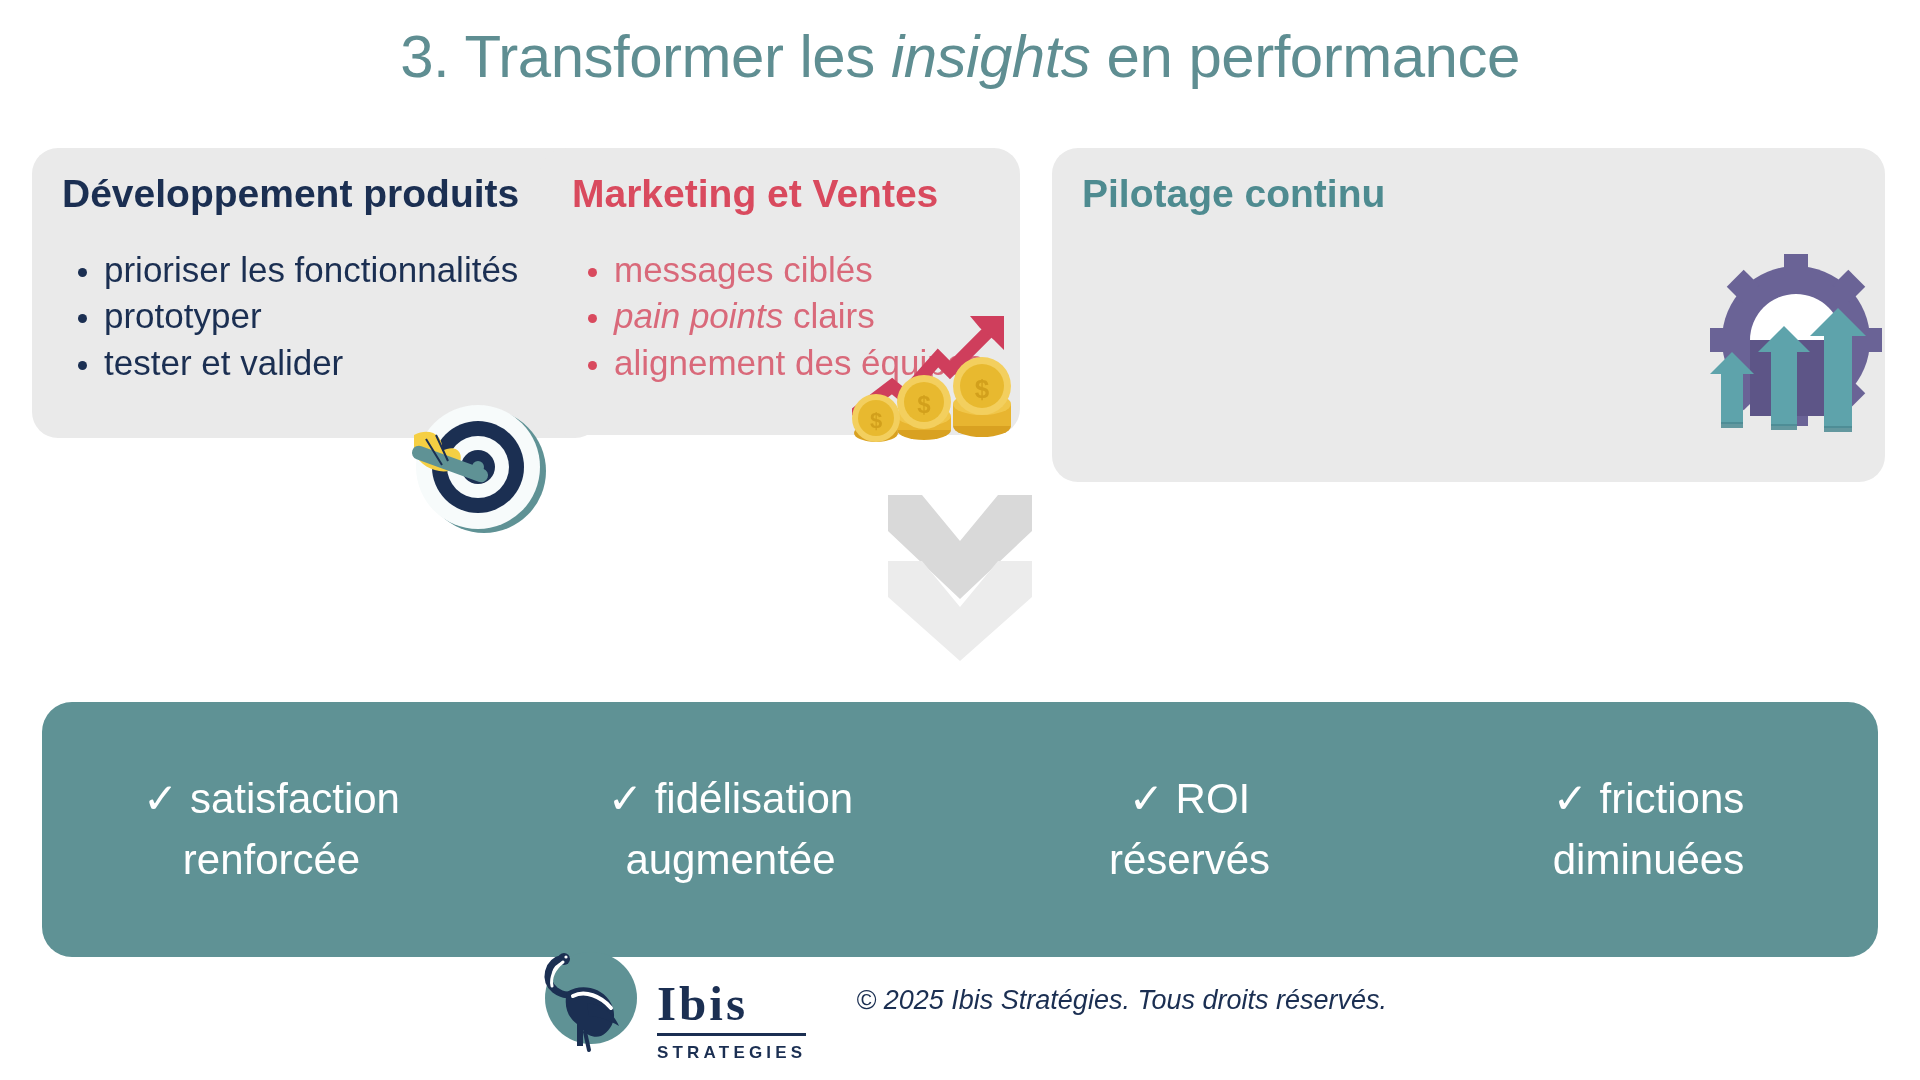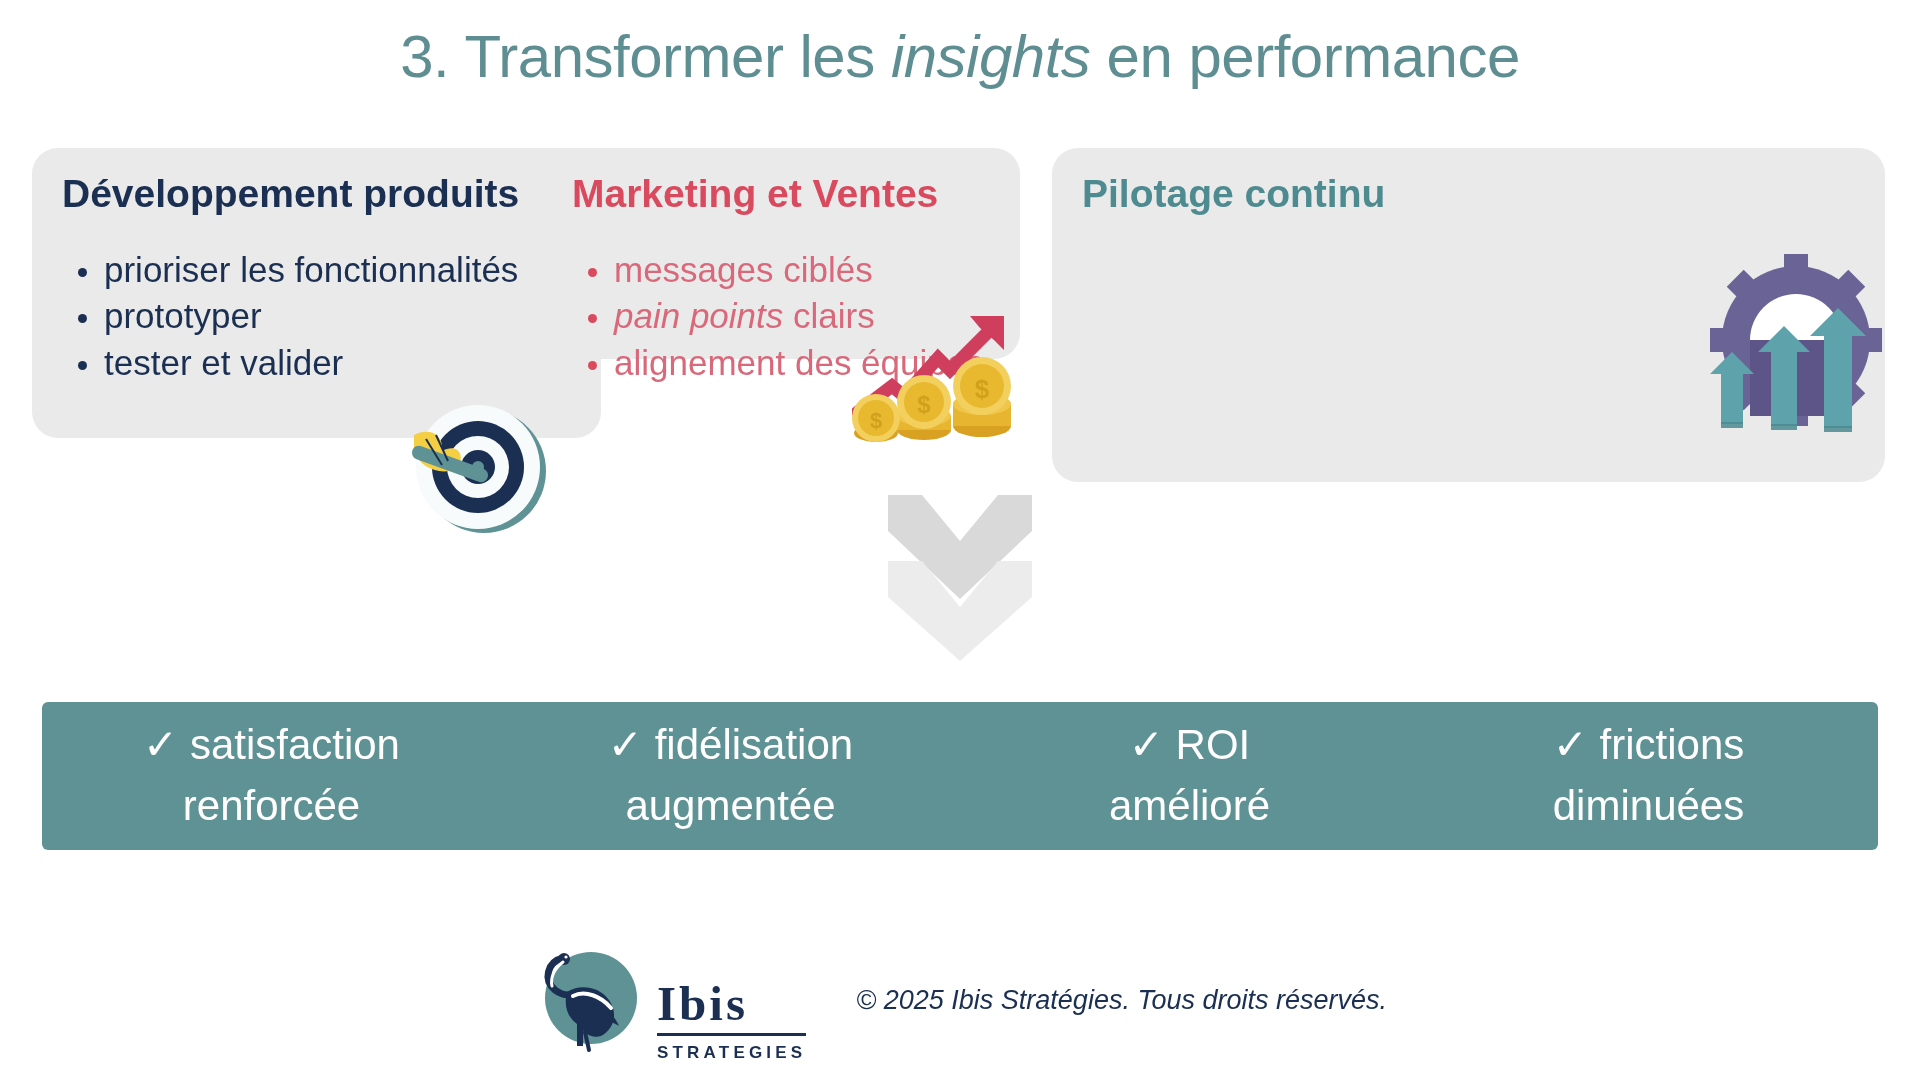--- a/index.html
+++ b/index.html
@@ -28,21 +28,21 @@
   .cards { position: absolute; top: 148px; left: 0; width: 1920px; height: 300px; }
   .card {
     position: absolute;
     top: 0;
     background: #eaeaea;
     border-radius: 26px;
     padding: 26px 30px 22px 30px;
     overflow: visible;
   }
   .card-1 { left: 32px;   width: 569px; height: 290px; }
-  .card-2 { left: 540px;  width: 480px; height: 211px; padding-left: 32px; }
+  .card-2 { left: 540px;  width: 480px; height: 287px; padding-left: 32px; }
   .card-3 { left: 1052px; width: 833px; height: 334px; }
 
   .card h2 {
     font-size: 39px;
     font-weight: bold;
     line-height: 1.05;
     margin-bottom: 8px;
     white-space: nowrap;
   }
   .card ul { list-style: none; margin-top: 32px; }
@@ -79,23 +79,23 @@
   .art-coins  { left: 852px;  top: 160px; width: 180px; height: 140px; }
   .art-gear   { left: 1680px; top: 100px; width: 225px; height: 200px; }
 
   
   .chevrons { position: absolute; left: 880px; top: 485px; width: 160px; height: 180px; }
 
   
   .banner {
     position: absolute;
     left: 42px; top: 702px;
-    width: 1836px; height: 148px;
+    width: 1836px; height: 255px;
     background: #5f9295;
-    border-radius: 6px;
+    border-radius: 30px;
     display: flex;
     align-items: center;
   }
   .banner .cell {
     flex: 1 1 0;
     text-align: center;
     color: #ffffff;
     font-size: 42px;
     line-height: 1.45;
     font-weight: 400;
@@ -252,21 +252,21 @@
     <div class="cell">
       <span>✓ satisfaction</span>
       <span class="l2">renforcée</span>
     </div>
     <div class="cell">
       <span>✓ fidélisation</span>
       <span class="l2">augmentée</span>
     </div>
     <div class="cell">
       <span>✓ ROI</span>
-      <span class="l2">amélioré</span>
+      <span class="l2">réservés</span>
     </div>
     <div class="cell">
       <span>✓ frictions</span>
       <span class="l2">diminuées</span>
     </div>
   </div>
 
   <div class="footer">
     <div class="logo">
       <svg class="logo-mark" viewBox="0 0 110 108">

